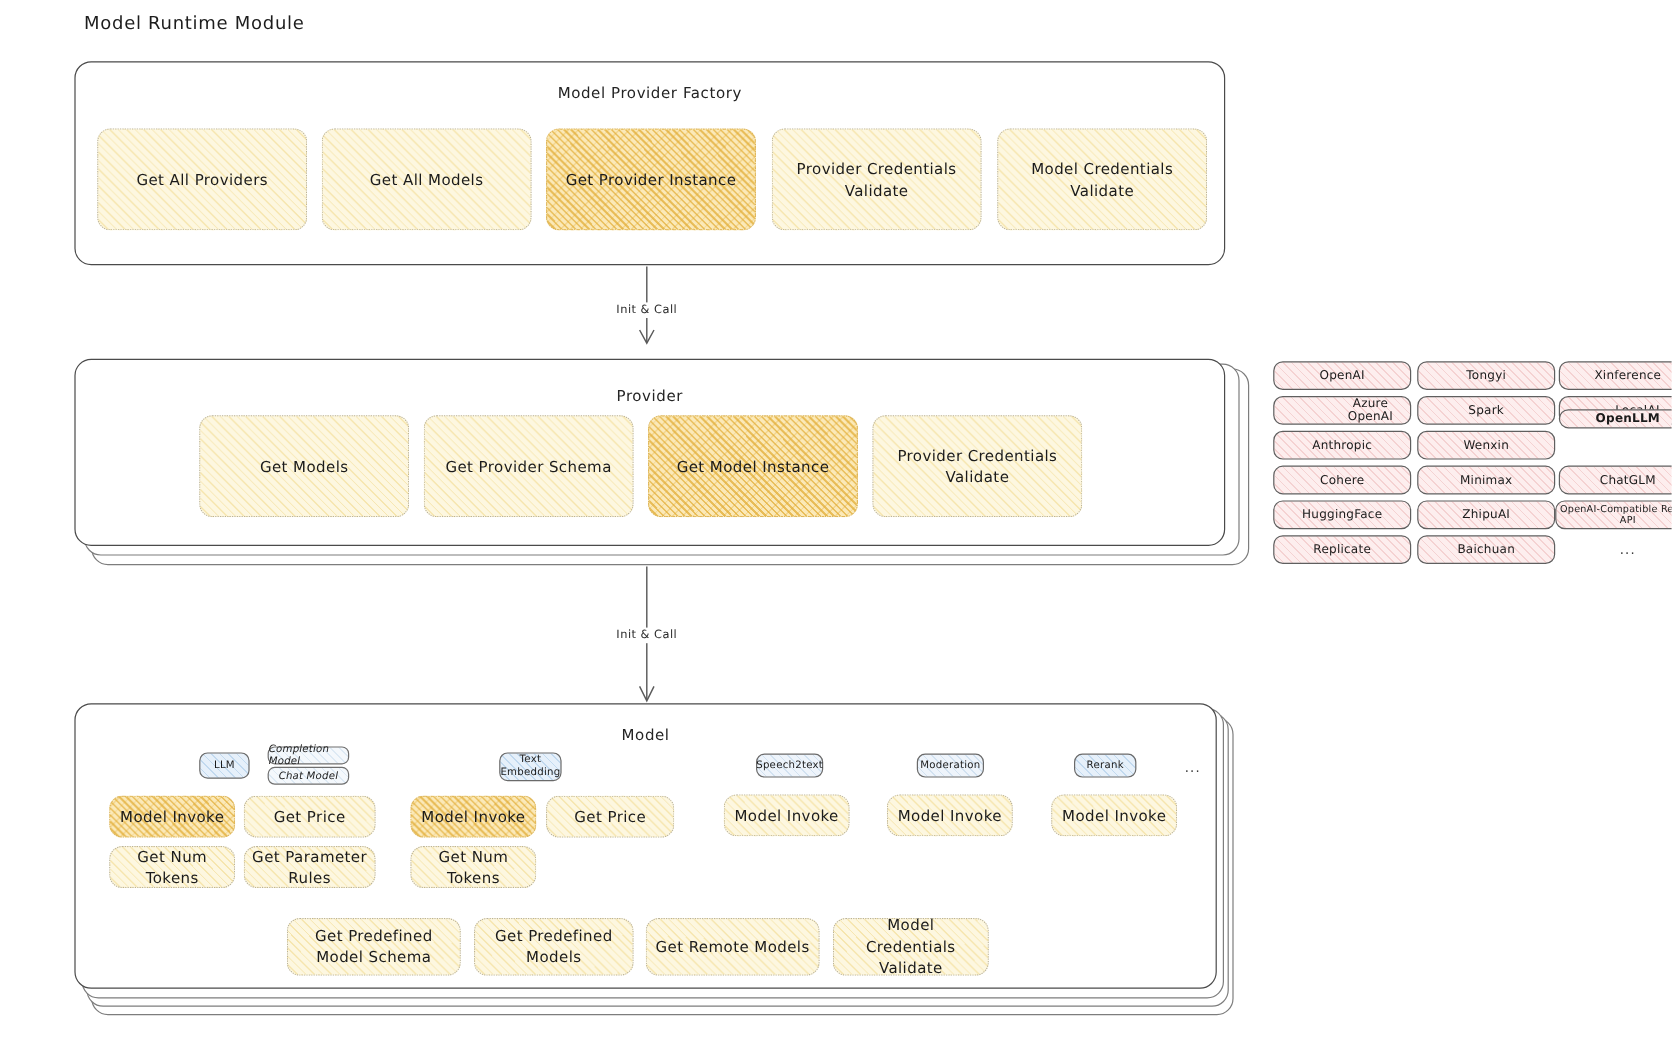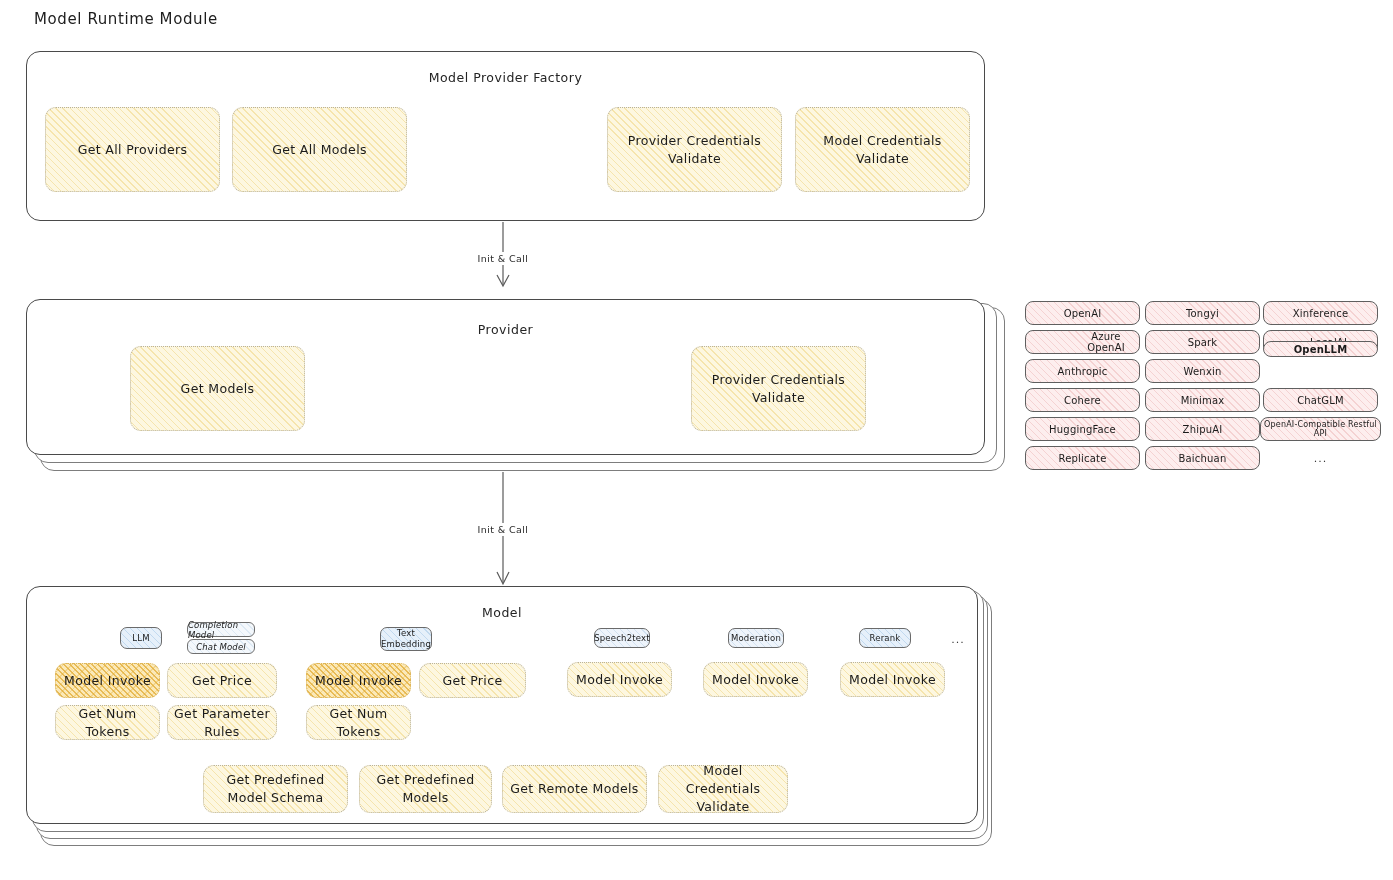--- a/index.html
+++ b/index.html
@@ -9,21 +9,21 @@
   }
   body {
     width: 1393px; height: 880px;
     position: relative;
     font-family: "DejaVu Sans", sans-serif;
     color: #1f1f1f;
     overflow: hidden;
   }
 
   
-  #canvas { position: absolute; inset: 0; }
+  #canvas { position: absolute; inset: 0; margin-left: 36px; }
 
   
   .page-title {
     position: absolute;
     left: 34px; top: 10px;
     font-size: 15px;
     font-weight: 400;
     letter-spacing: .6px;
     color: #1d1d1d;
   }
@@ -198,39 +198,42 @@
 
 <div id="canvas">
 
   <div class="page-title">Model Runtime Module</div>
 
   <div class="panel" style="left:26px; top:51px; width:959px; height:170px;">
     <div class="panel-title" style="top:18px;">Model Provider Factory</div>
   </div>
   <div class="node" style="left:45px; top:107px; width:175px; height:85px;">Get All Providers</div>
   <div class="node" style="left:232px; top:107px; width:175px; height:85px;">Get All Models</div>
+  <div class="node hl" style="left:419px; top:107px; width:175px; height:85px;">Get Provider Instance</div>
   <div class="node" style="left:607px; top:107px; width:175px; height:85px;">Provider Credentials Validate</div>
   <div class="node" style="left:795px; top:107px; width:175px; height:85px;">Model Credentials Validate</div>
 
   <div class="arrow-wrap" style="left:0; top:0; width:1393px; height:880px; pointer-events:none;">
     <svg width="1393" height="880" style="position:absolute; left:0; top:0;">
       <g stroke="#5a5a5a" stroke-width="1.2" fill="none">
         <path d="M503,222 L503,285"></path>
         <path d="M497,275 L503,286 L509,275" stroke-width="1.2"></path>
       </g>
     </svg>
   </div>
   <div class="arrow-label" style="left:503px; top:252px;">Init &amp; Call</div>
 
   <div class="stack-layer" style="left:40px; top:307px; width:965px; height:164px;"></div>
   <div class="stack-layer" style="left:34px; top:303px; width:963px; height:160px;"></div>
   <div class="panel" style="left:26px; top:299px; width:959px; height:156px;">
     <div class="panel-title" style="top:22px;">Provider</div>
   </div>
   <div class="node" style="left:130px; top:346px; width:175px; height:85px;">Get Models</div>
+  <div class="node" style="left:317px; top:346px; width:175px; height:85px;">Get Provider Schema</div>
+  <div class="node hl" style="left:504px; top:346px; width:175px; height:85px;">Get Model Instance</div>
   <div class="node" style="left:691px; top:346px; width:175px; height:85px;">Provider Credentials Validate</div>
 
   <div class="ptag" style="left:1025px; top:301px; width:115px; height:24px;">OpenAI</div>
   <div class="ptag" style="left:1025px; top:330px; width:115px; height:24px;padding-left:47px;">Azure OpenAI</div>
   <div class="ptag" style="left:1025px; top:359px; width:115px; height:24px;">Anthropic</div>
   <div class="ptag" style="left:1025px; top:388px; width:115px; height:24px;">Cohere</div>
   <div class="ptag" style="left:1025px; top:417px; width:115px; height:24px;">HuggingFace</div>
   <div class="ptag" style="left:1025px; top:446px; width:115px; height:24px;">Replicate</div>
 
   <div class="ptag" style="left:1145px; top:301px; width:115px; height:24px;">Tongyi</div>
@@ -257,21 +260,21 @@
   </div>
   <div class="arrow-label" style="left:503px; top:523px;">Init &amp; Call</div>
 
   <div class="stack-layer" style="left:40px; top:598px; width:952px; height:248px;"></div>
   <div class="stack-layer" style="left:36px; top:594px; width:952px; height:245px;"></div>
   <div class="stack-layer" style="left:32px; top:590px; width:952px; height:242px;"></div>
   <div class="panel" style="left:26px; top:586px; width:952px; height:238px;">
     <div class="panel-title" style="top:18px;">Model</div>
   </div>
 
-  <div class="badge" style="left:120px; top:627px; width:42px; height:22px;">LLM</div>
+  <div class="badge" style="left:130px; top:627px; width:42px; height:22px;">LLM</div>
   <div class="subtag" style="left:187px; top:622px; width:68px; height:15px;">Completion Model</div>
   <div class="subtag" style="left:187px; top:639px; width:68px; height:15px;">Chat Model</div>
   <div class="node hl" style="left:55px; top:663px; width:105px; height:35px;">Model Invoke</div>
   <div class="node" style="left:167px; top:663px; width:110px; height:35px;">Get Price</div>
   <div class="node" style="left:55px; top:705px; width:105px; height:35px;">Get Num Tokens</div>
   <div class="node" style="left:167px; top:705px; width:110px; height:35px;">Get Parameter Rules</div>
 
   <div class="badge" style="left:380px; top:627px; width:52px; height:24px;">Text Embedding</div>
   <div class="node hl" style="left:306px; top:663px; width:105px; height:35px;">Model Invoke</div>
   <div class="node" style="left:419px; top:663px; width:107px; height:35px;">Get Price</div>

